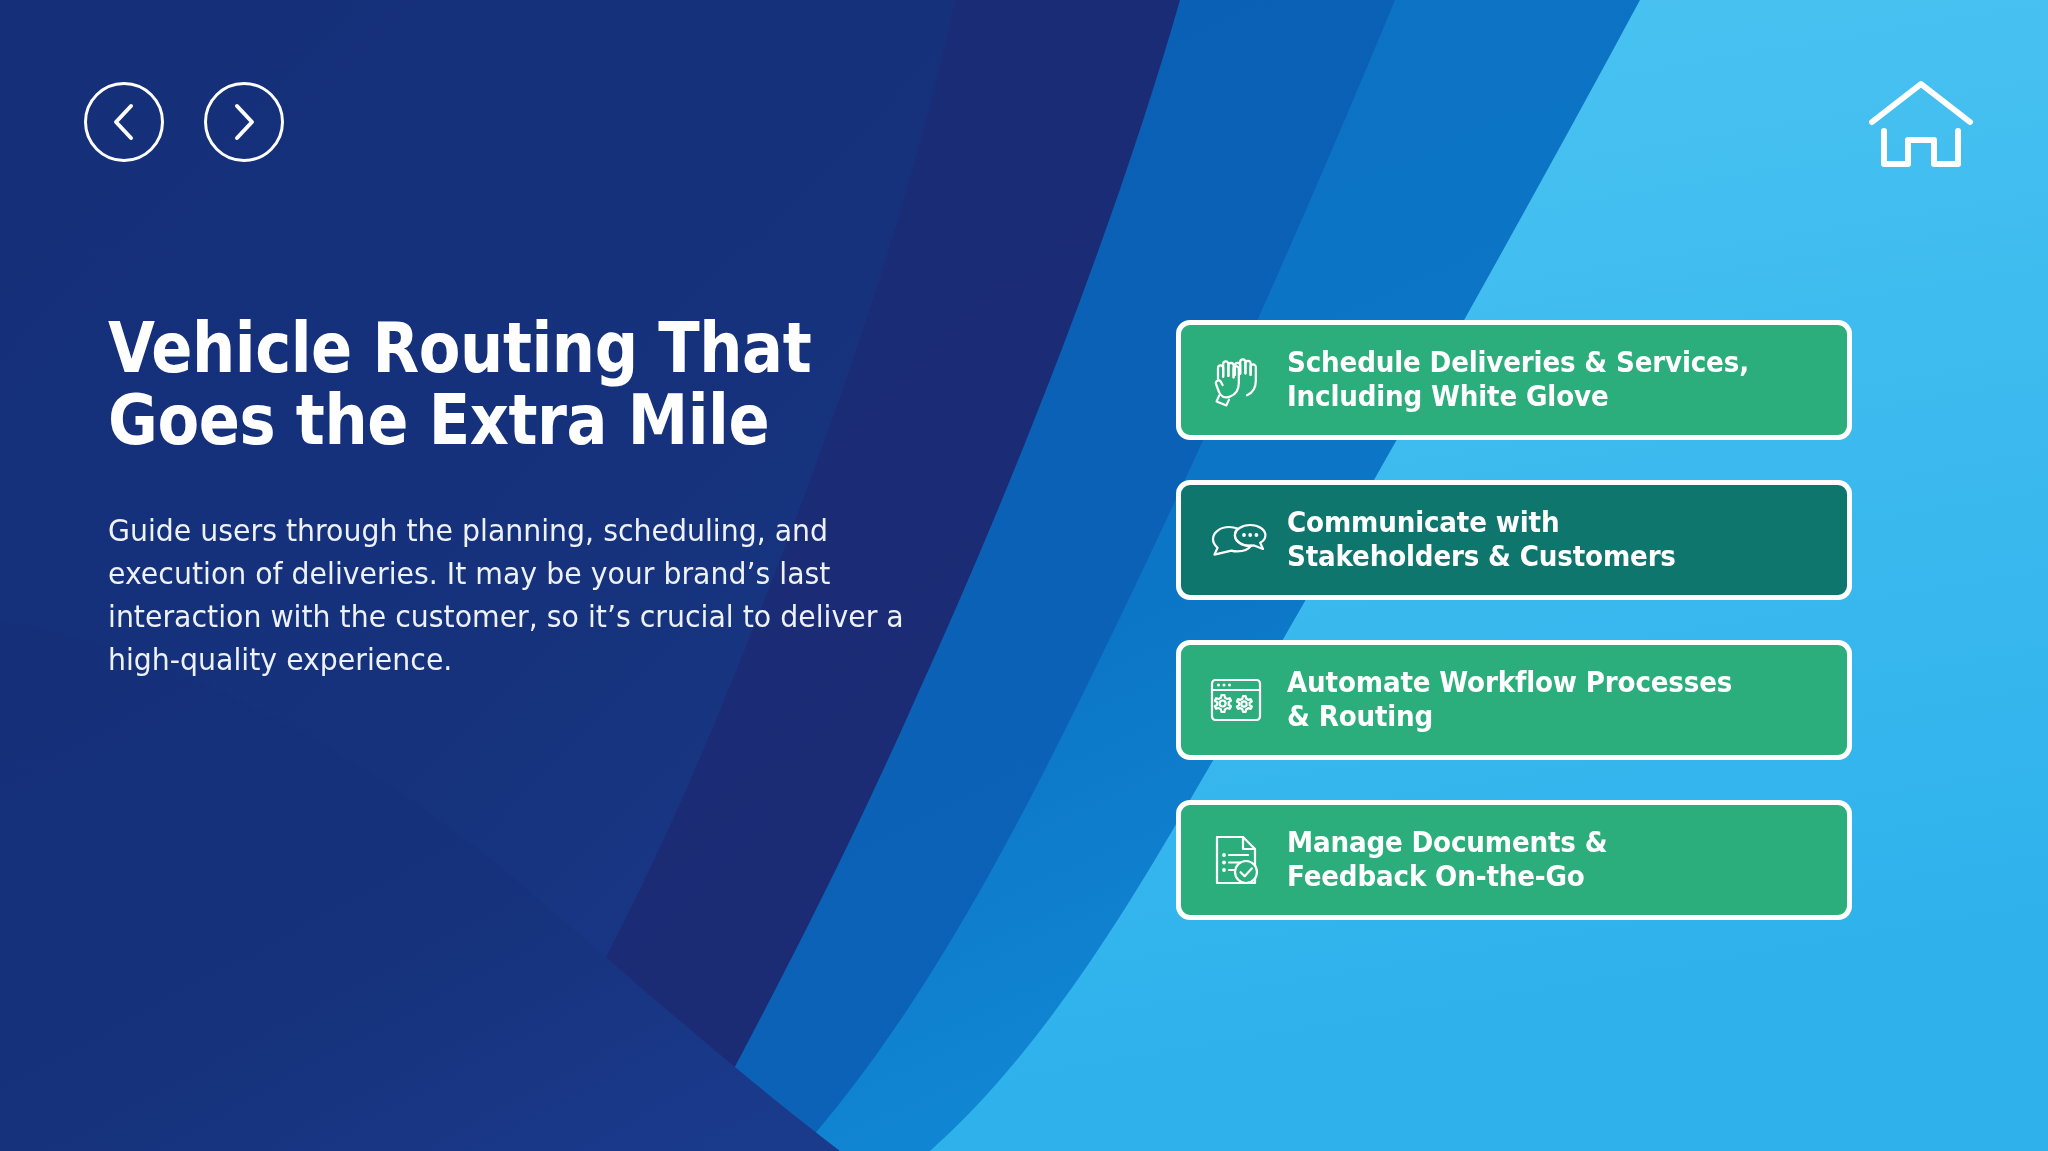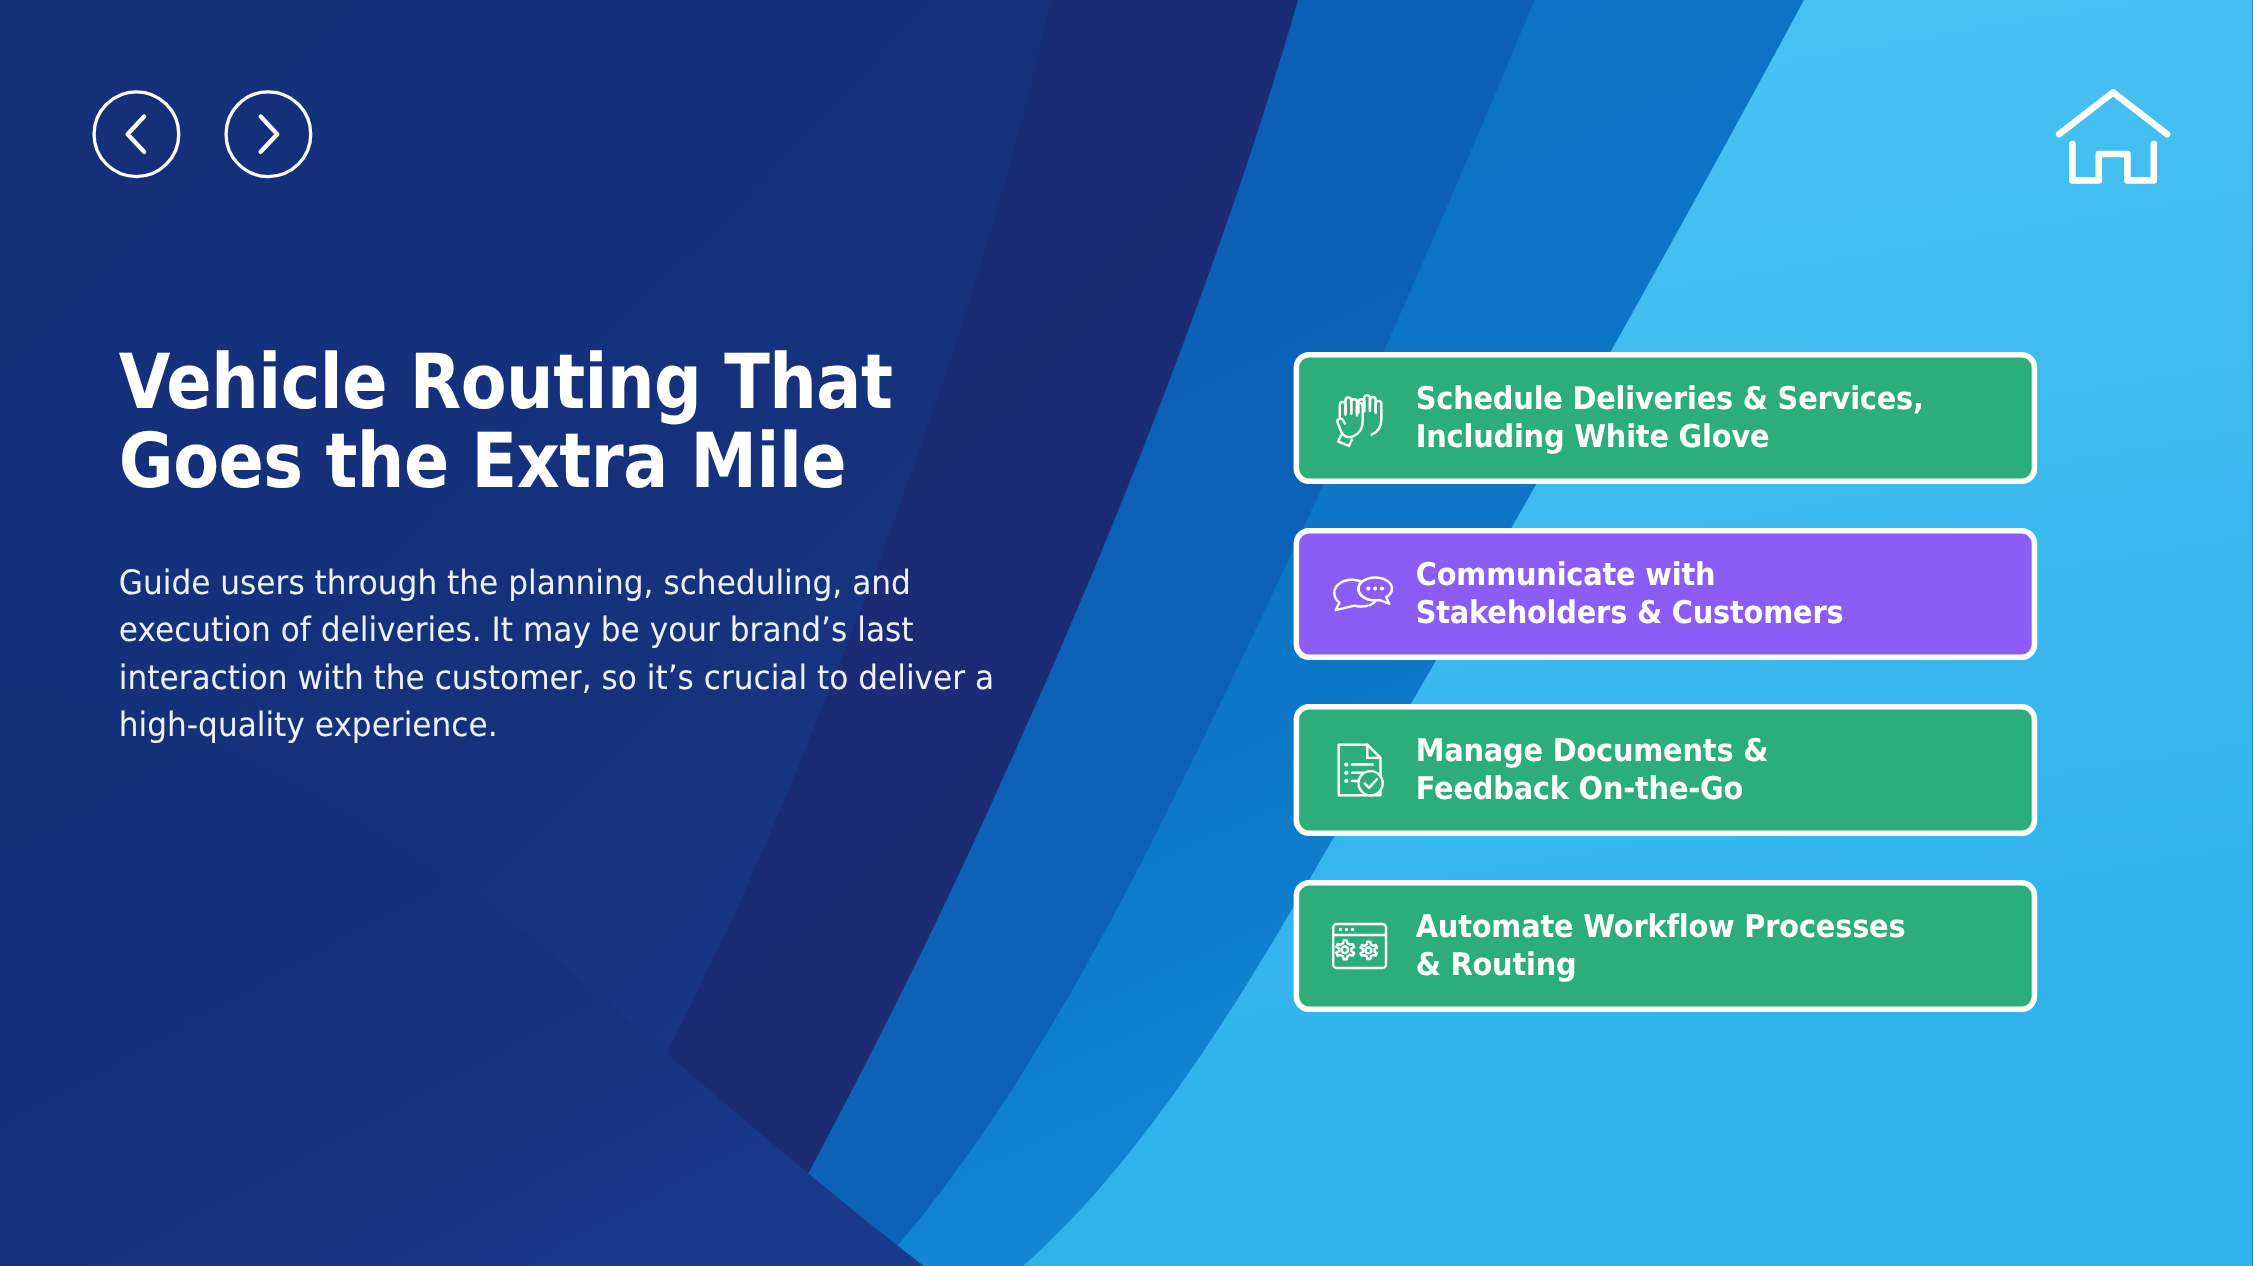--- a/index.html
+++ b/index.html
@@ -247,56 +247,37 @@
           <path d="M35.2 24.5 L35.2 13 a2.6 2.6 0 0 1 5.2 0 L40.4 24.5"></path>
           <path d="M40.4 24.5 L40.4 14.5 a2.6 2.6 0 0 1 5.2 0 L45.6 26"></path>
           <path d="M45.6 26 L45.6 18 a2.6 2.6 0 0 1 5.2 0 L50.8 32
                    c0 7.4-3.6 12-8.8 14.2"></path>
         </svg>
       </span>
       <span class="card-label">Schedule Deliveries &amp; Services,
 Including White Glove</span>
     </div>
 
-    <div class="card" style="background:#8b5cf6">
+    <div class="card" style="background:#0f766e">
       <span class="card-icon">
         <svg width="62" height="62" viewBox="0 0 62 62" fill="none" stroke="#ffffff" stroke-width="2.2" stroke-linecap="round" stroke-linejoin="round">
           <path d="M8 30 c0-6.6 7.2-12 16.2-12 c3 0 5.8 0.6 8.2 1.6
                    c-1.6 1.8-2.6 4-2.6 6.4 c0 6 6.2 10.8 14 10.8 c0.8 0 1.6 0 2.4-0.2
                    c-2.4 3.4-7.8 5.8-14 5.8 c-2 0-4-0.2-5.8-0.8
                    L9.4 45.6 L12.6 38.8 C9.8 36.4 8 33.4 8 30 Z"></path>
           <path d="M30 26.2 c0-5.6 6.8-10.2 15.2-10.2 c8.4 0 15.2 4.6 15.2 10.2
                    c0 3-2 5.8-5.2 7.6 l2.8 6.2 l-9-3.6
                    c-1.2 0.2-2.6 0.3-3.8 0.3 C36.8 36.7 30 32 30 26.2 Z"></path>
           <circle cx="39" cy="26" r="1.9" fill="#ffffff" stroke="none"></circle>
           <circle cx="45.2" cy="26" r="1.9" fill="#ffffff" stroke="none"></circle>
           <circle cx="51.4" cy="26" r="1.9" fill="#ffffff" stroke="none"></circle>
         </svg>
       </span>
       <span class="card-label">Communicate with
 Stakeholders &amp; Customers</span>
-    </div>
-
-    <div class="card" style="background:#2CAE7C">
-      <span class="card-icon">
-        <svg width="62" height="62" viewBox="0 0 62 62" fill="none" stroke="#ffffff" stroke-width="2.2" stroke-linecap="round" stroke-linejoin="round">
-          <path d="M12 8 L38 8 L50 20 L50 54 L12 54 Z"></path>
-          <path d="M38 8 L38 20 L50 20"></path>
-          <circle cx="19" cy="26" r="1.9" fill="#ffffff" stroke="none"></circle>
-          <path d="M24 26 L43 26"></path>
-          <circle cx="19" cy="33.5" r="1.9" fill="#ffffff" stroke="none"></circle>
-          <path d="M24 33.5 L40 33.5"></path>
-          <circle cx="19" cy="41" r="1.9" fill="#ffffff" stroke="none"></circle>
-          <path d="M24 41 L32 41"></path>
-          <circle cx="41" cy="43" r="11" fill="#2CAE7C"></circle>
-          <path d="M35.6 43.2 L39.6 47.2 L46.8 39.4"></path>
-        </svg>
-      </span>
-      <span class="card-label">Manage Documents &amp;
-Feedback On-the-Go</span>
     </div>
 
     <div class="card" style="background:#2CAE7C">
       <span class="card-icon">
         <svg width="62" height="62" viewBox="0 0 62 62" fill="none" stroke="#ffffff" stroke-width="2.2" stroke-linecap="round" stroke-linejoin="round">
           <rect x="7" y="11" width="48" height="40" rx="3.5"></rect>
           <path d="M7 21 L55 21"></path>
           <circle cx="13.5" cy="16" r="1.5" fill="#ffffff" stroke="none"></circle>
           <circle cx="19" cy="16" r="1.5" fill="#ffffff" stroke="none"></circle>
           <circle cx="24.5" cy="16" r="1.5" fill="#ffffff" stroke="none"></circle>
@@ -315,14 +296,33 @@
                    a6.8 6.8 0 0 0 2 1.2 l0.6 2.5 l2.7 0 l0.6-2.5
                    a6.8 6.8 0 0 0 2-1.2 l2.4 0.8 l1.1-2.4 l-2.2-1.3
                    a6.8 6.8 0 0 0 0-2.4 Z"></path>
           <circle cx="39" cy="35" r="2.7"></circle>
         </svg>
       </span>
       <span class="card-label">Automate Workflow Processes
 &amp; Routing</span>
     </div>
 
+    <div class="card" style="background:#2CAE7C">
+      <span class="card-icon">
+        <svg width="62" height="62" viewBox="0 0 62 62" fill="none" stroke="#ffffff" stroke-width="2.2" stroke-linecap="round" stroke-linejoin="round">
+          <path d="M12 8 L38 8 L50 20 L50 54 L12 54 Z"></path>
+          <path d="M38 8 L38 20 L50 20"></path>
+          <circle cx="19" cy="26" r="1.9" fill="#ffffff" stroke="none"></circle>
+          <path d="M24 26 L43 26"></path>
+          <circle cx="19" cy="33.5" r="1.9" fill="#ffffff" stroke="none"></circle>
+          <path d="M24 33.5 L40 33.5"></path>
+          <circle cx="19" cy="41" r="1.9" fill="#ffffff" stroke="none"></circle>
+          <path d="M24 41 L32 41"></path>
+          <circle cx="41" cy="43" r="11" fill="#2CAE7C"></circle>
+          <path d="M35.6 43.2 L39.6 47.2 L46.8 39.4"></path>
+        </svg>
+      </span>
+      <span class="card-label">Manage Documents &amp;
+Feedback On-the-Go</span>
+    </div>
+
   </div>
 </div>
 
 </body></html>

